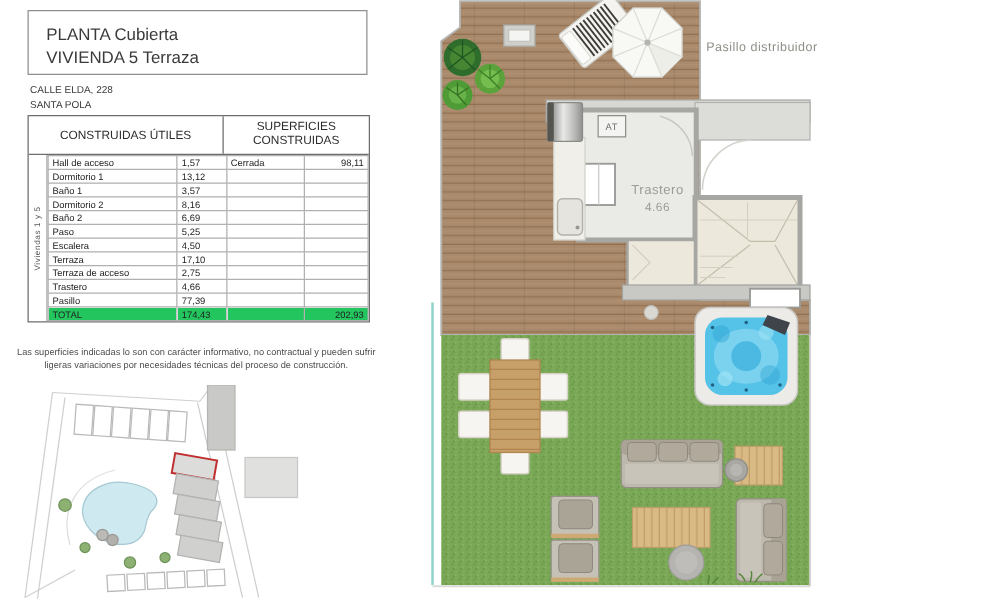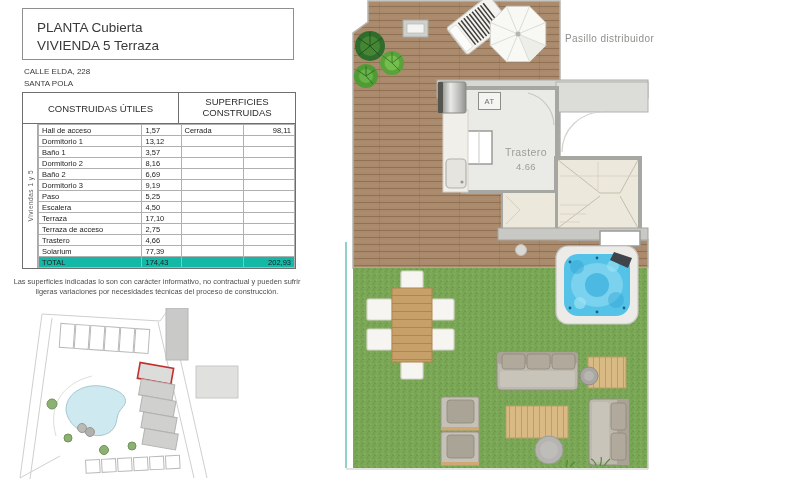--- a/index.html
+++ b/index.html
@@ -20,21 +20,21 @@
   .areas-body{display:flex;}
   .side-strip{width:15px;border-right:1px solid #a9a9a9;display:flex;align-items:center;
               justify-content:center;box-sizing:border-box;}
   .side-strip span{writing-mode:vertical-rl;transform:rotate(180deg);font-size:6.5px;
                    color:#5a5a5a;letter-spacing:.5px;white-space:nowrap;}
   table.rows{flex:1;border-collapse:collapse;table-layout:fixed;}
   table.rows td{border:1px solid #b0b0b0;height:10px;font-size:7.5px;padding:0 3px;
                 color:#222;white-space:nowrap;overflow:hidden;}
   td.c-name{width:104px;}  td.c-value{width:34px;text-align:left;}
   td.c-cname{width:62px;}  td.c-cvalue{width:48px;text-align:right;}
-  tr.total td{background:#14b8a6;}
+  tr.total td{background:#22c55e;}
   .disclaimer{position:absolute;left:10px;top:277px;width:294px;font-size:7.4px;
               line-height:1.35;color:#4d4d4d;text-align:center;}
   
   .lbl{position:absolute;color:#8f8f89;letter-spacing:.4px;}
   .lbl-pasillo{left:565px;top:33px;font-size:10px;}
   .lbl-trastero{left:492px;top:146px;width:68px;text-align:center;font-size:10.5px;
                 color:#9d9d97;line-height:1.3;}
   .lbl-trastero .num{font-size:9.5px;}
   .at-box{position:absolute;left:478px;top:92px;width:23px;height:18px;border:1.4px solid #8d8d8a;
           background:#f4f4f2;box-sizing:border-box;display:flex;align-items:center;
@@ -292,26 +292,20 @@
               <td class="c-cname"></td>
               <td class="c-cvalue"></td>
             </tr>
             <tr>
               <td class="c-name">Baño 2</td>
               <td class="c-value">6,69</td>
               <td class="c-cname"></td>
               <td class="c-cvalue"></td>
             </tr>
             <tr>
-              <td class="c-name">Dormitorio 3</td>
-              <td class="c-value">9,19</td>
-              <td class="c-cname"></td>
-              <td class="c-cvalue"></td>
-            </tr>
-            <tr>
               <td class="c-name">Paso</td>
               <td class="c-value">5,25</td>
               <td class="c-cname"></td>
               <td class="c-cvalue"></td>
             </tr>
             <tr>
               <td class="c-name">Escalera</td>
               <td class="c-value">4,50</td>
               <td class="c-cname"></td>
               <td class="c-cvalue"></td>
@@ -328,21 +322,21 @@
               <td class="c-cname"></td>
               <td class="c-cvalue"></td>
             </tr>
             <tr>
               <td class="c-name">Trastero</td>
               <td class="c-value">4,66</td>
               <td class="c-cname"></td>
               <td class="c-cvalue"></td>
             </tr>
             <tr>
-              <td class="c-name">Solarium</td>
+              <td class="c-name">Pasillo</td>
               <td class="c-value">77,39</td>
               <td class="c-cname"></td>
               <td class="c-cvalue"></td>
             </tr>
             <tr class="total">
               <td class="c-name">TOTAL</td>
               <td class="c-value">174,43</td>
               <td class="c-cname"></td>
               <td class="c-cvalue">202,93</td>
             </tr>

